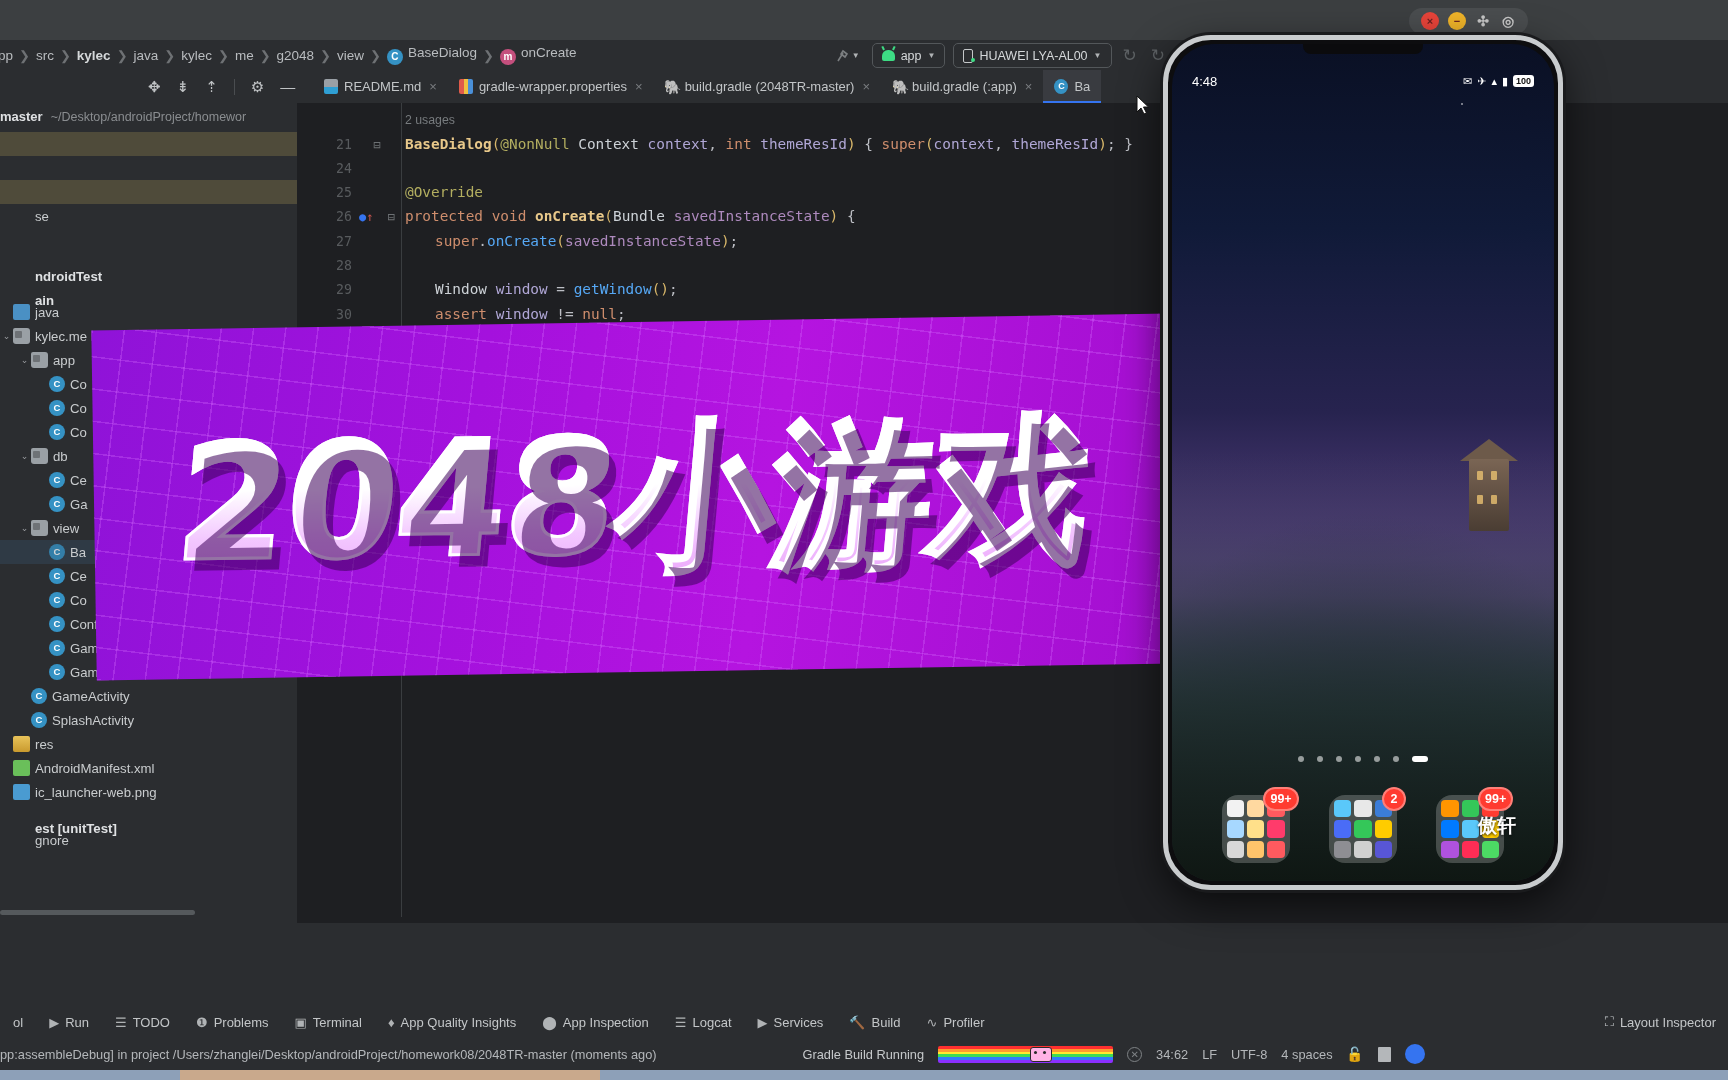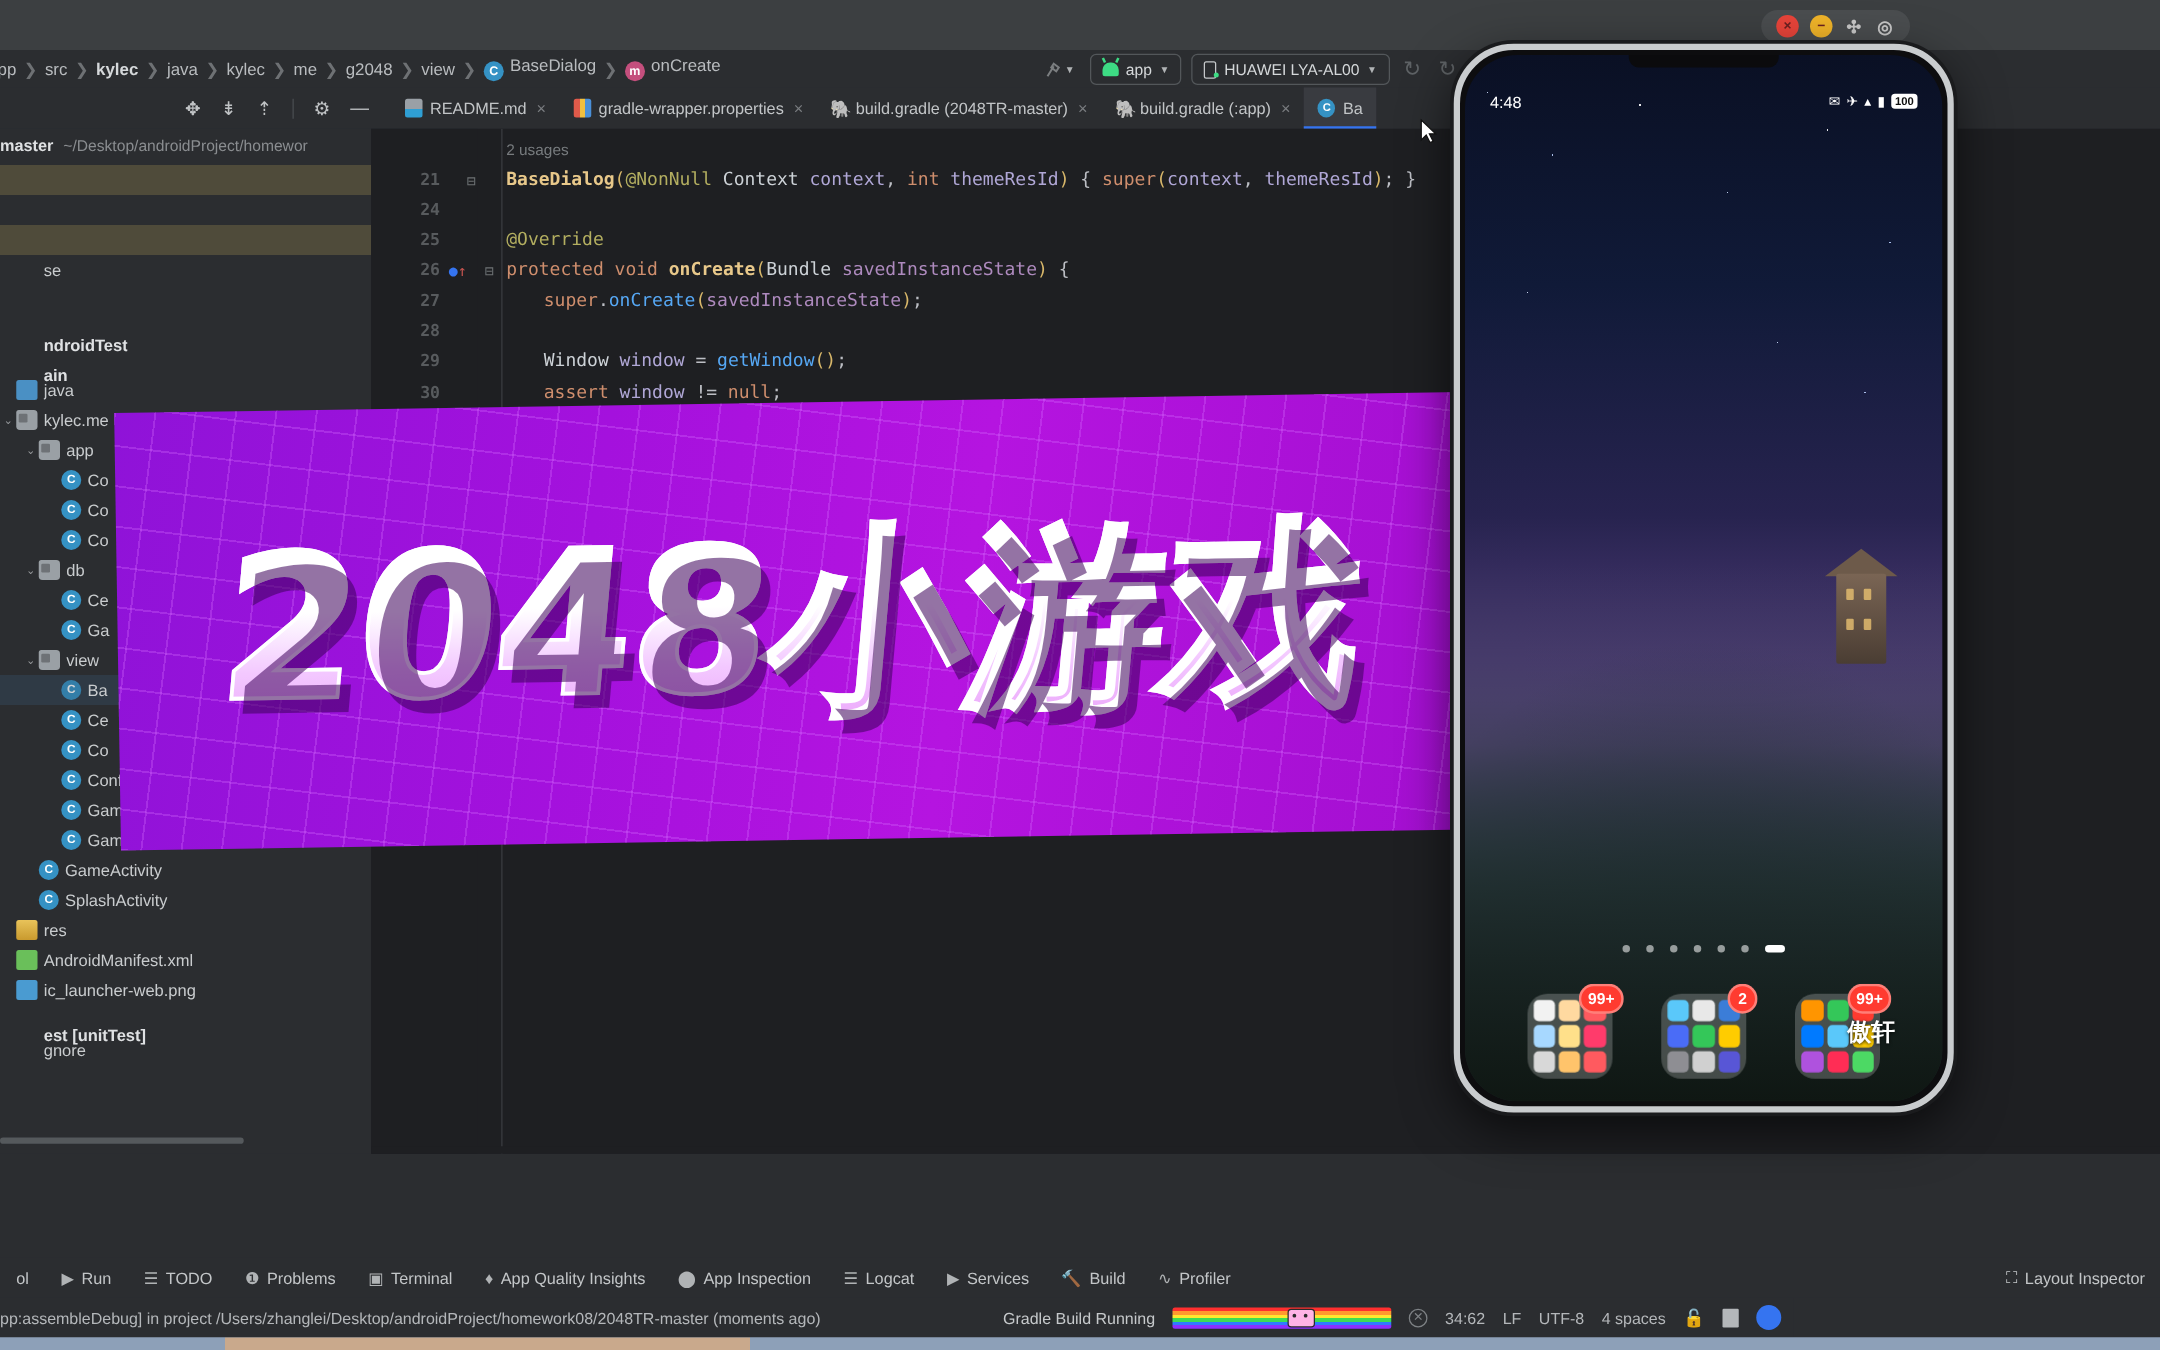--- a/index.html
+++ b/index.html
@@ -120,21 +120,21 @@
     position: absolute; left: 297px; top: 103px; right: 0; bottom: 157px;
     background: #1e1f22; overflow: hidden;
   }
   .gutter-bg { position:absolute; left:0; top:0; width: 85px; height:100%; background:#1e1f22; }
   .vline { position:absolute; left: 104px; top: 0; bottom: 0; width: 1px; background:#3a3d40; }
   .code { position: absolute; left: 0; top: 0; right: 0; bottom: 0; font-family: "DejaVu Sans Mono", monospace; font-size: 14.4px; }
   .ln {
     position: absolute; left: 0; right: 0; height: 24.3px; display: flex; align-items: flex-end;
     white-space: pre;
   }
-  .num { width: 55px; text-align: right; color: #585b5e; font-size: 13.2px; flex: 0 0 55px; font-family:"DejaVu Sans Mono", monospace;font-weight:bold;}
+  .num { width: 55px; text-align: right; color: #585b5e; font-size: 13.2px; flex: 0 0 55px; font-family:"DejaVu Sans Mono", monospace;}
   .gmark { width: 50px; flex: 0 0 50px; text-align: center; color: #6c7073; font-size: 12px; }
   .src { padding-left: 3px; }
   .hint { color: #777b7e; font-size: 12.3px; font-family:"Liberation Sans", sans-serif; }
   .kw { color: #cf8e6d; }
   .fn { color: #56a8f5; }
   .fnb { color: #e8c88a; font-weight: bold;}
   .typ { color: #cdd2d7; }
   .par { color: #b0a7d6; }
   .parm { color: #ae8abe; }
   .ann { color: #b3ae60; }

